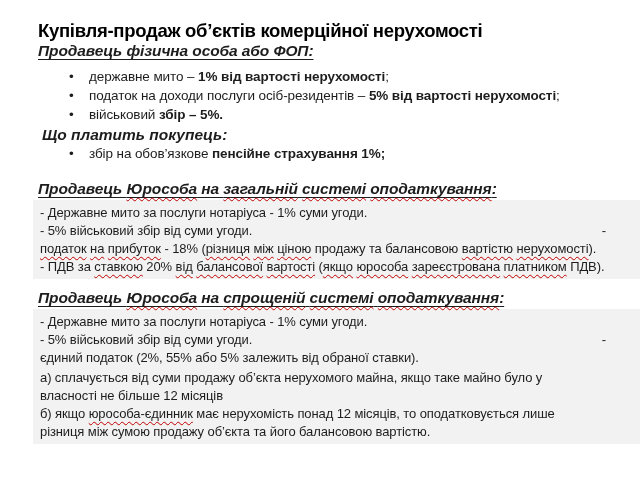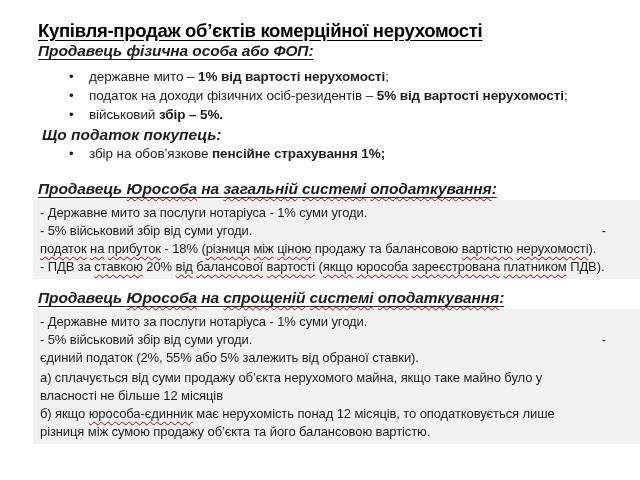--- a/index.html
+++ b/index.html
@@ -4,21 +4,21 @@
 <style>
   html, body { margin:0; padding:0; }
   body {
     width:640px; height:480px; background:#ffffff; overflow:hidden;
     font-family:"Liberation Sans", sans-serif; color:#1d1d1d;
   }
   .page { position:relative; width:640px; height:480px; }
 
   .title {
     margin:20px 38px 0 38px; font-size:18.5px; font-weight:bold; color:#000;
-    letter-spacing:-0.3px; text-decoration:underline; text-underline-offset:3px;
+    letter-spacing:-0.3px; text-underline-offset:3px;
     line-height:22px;
   }
   h2 {
     margin:0 0 0 38px; font-size:15.5px; font-weight:bold; font-style:italic;
     letter-spacing:-0.1px; line-height:18px; white-space:pre-wrap;
     text-decoration-line:underline; text-underline-offset:3px;
   }
   .h-individual { }
   .h-general    { margin-top:17px; }
   .h-simplified { margin-top:10px; }
@@ -56,24 +56,24 @@
 <body>
 
 <div class="page">
 
   <h1 class="title">Купівля-продаж об’єктів комерційної нерухомості</h1>
 
   <section>
     <h2 class="h-individual">Продавець фізична особа або ФОП:</h2>
     <div class="bullets">
       <div class="bullet"><span>державне мито – </span><span class="b">1% від вартості нерухомості</span><span>;</span></div>
-      <div class="bullet"><span>податок на доходи фізичних осіб-резидентів – </span><span class="b">5% від вартості нерухомості</span><span>;</span></div>
+      <div class="bullet"><span>податок на доходи послуги осіб-резидентів – </span><span class="b">5% від вартості нерухомості</span><span>;</span></div>
       <div class="bullet"><span>військовий </span><span class="b">збір – 5%.</span></div>
     </div>
-    <div class="subheading">Що податок покупець:</div>
+    <div class="subheading">Що платить покупець:</div>
     <div class="bullets" style="margin-top:0;">
       <div class="bullet"><span>збір на обов’язкове </span><span class="b">пенсійне страхування 1%;</span></div>
     </div>
   </section>
 
   <section>
     <h2 class="h-general"><span>Продавець </span><span class="sq">Юрособа</span><span> на </span><span class="sq">загальній</span><span> </span><span class="sq">системі</span><span> </span><span class="sq">оподаткування</span><span>:</span></h2>
     <div class="gray-block">
       <div class="line"><span>- Державне мито за послуги нотаріуса - 1% суми угоди.</span></div>
       <div class="line"><span class="dash-right">-</span><span><span>- 5% військовий збір від суми угоди.</span></span></div>

